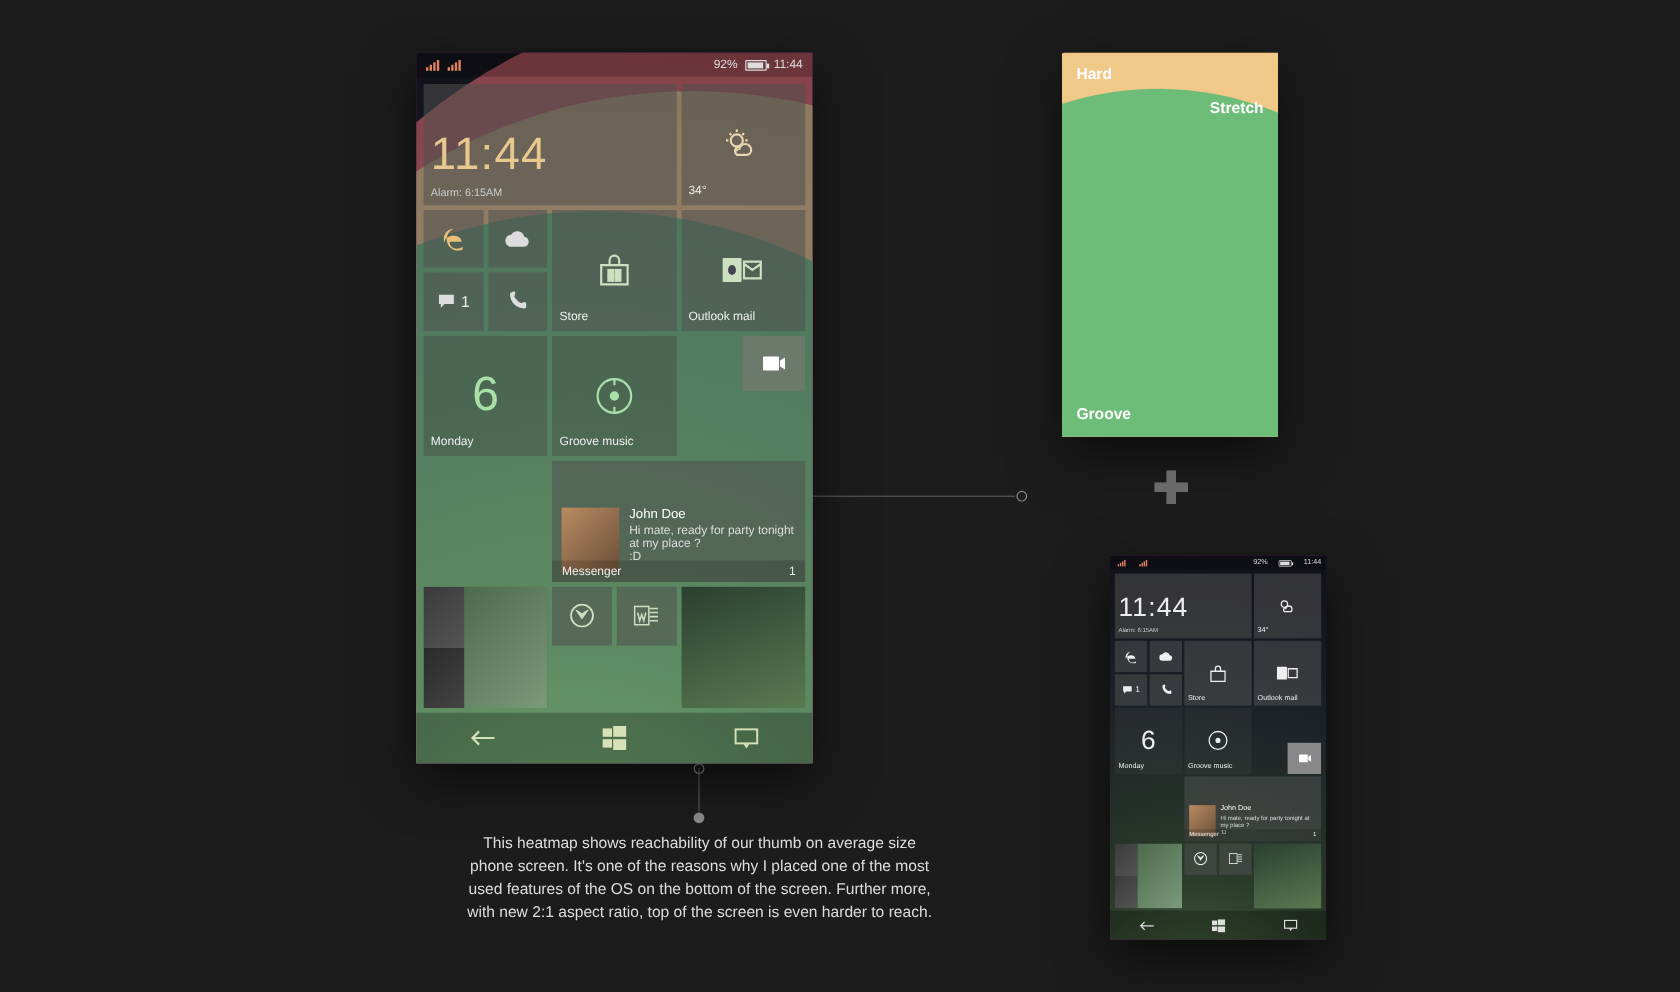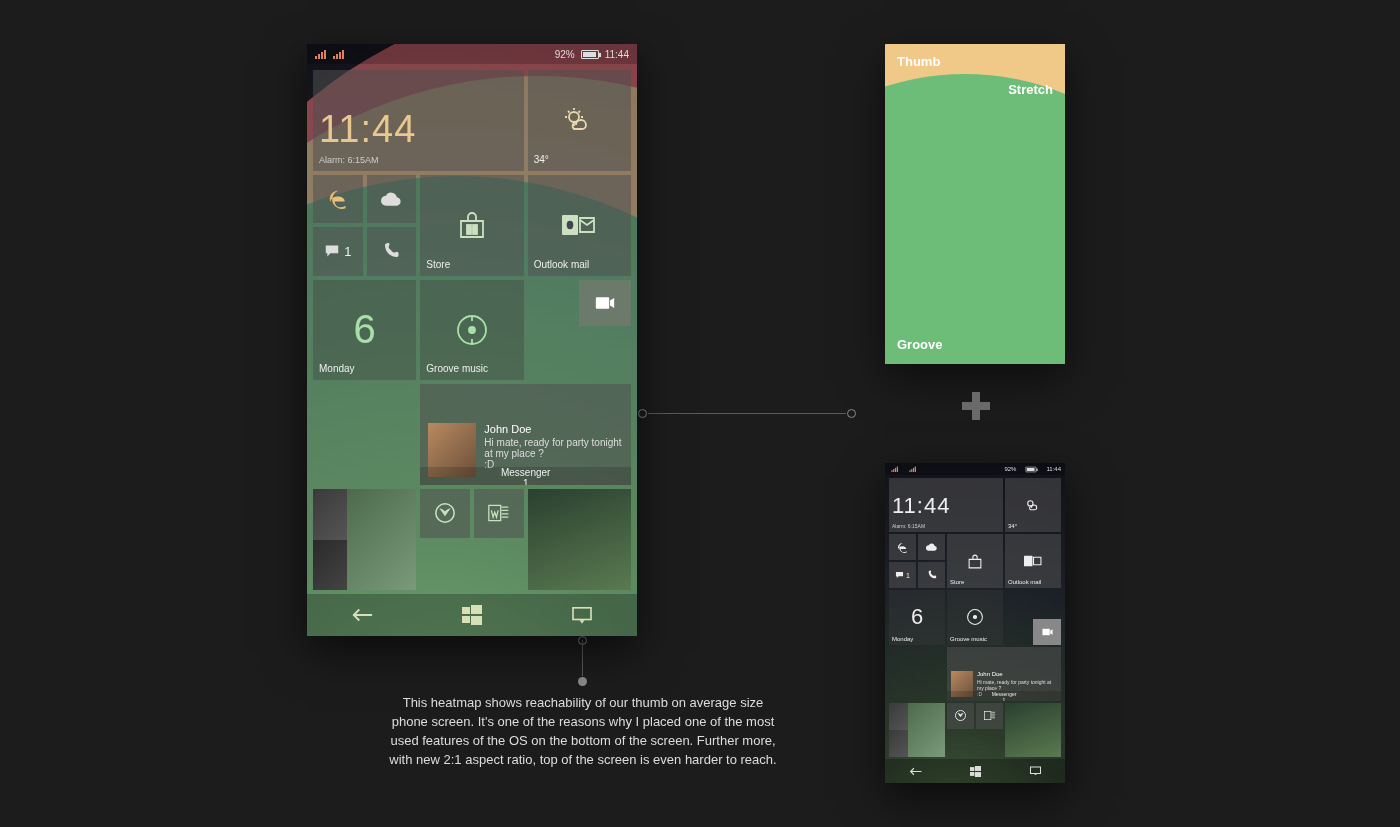--- a/index.html
+++ b/index.html
@@ -11,20 +11,21 @@
     height: 827px;
     position: relative;
     overflow: hidden;
   }
 
   
   .phone {
     position: absolute;
     background: #701a75;
     box-shadow: 0 15px 40px rgba(0,0,0,.6);
+    margin-left: 40px;
   }
   .phone-large { left: 307px; top: 44px; width: 330px; height: 592px; }
   .phone-small { left: 885px; top: 463px; width: 180px; height: 320px; transform-origin: top left; }
 
   
   .phone-bg {
     position: absolute; inset: 0;
     background: radial-gradient(circle at 40% 120%, #4a6a40 0%, #2b3a2a 30%, #1b1f27 70%, #101018 100%);
     overflow: hidden;
   }
@@ -91,21 +92,21 @@
   .phone-small .tile .label{font-size:6px}
 
   
   .msg-tile { display:flex; flex-direction:row; align-items:flex-start; gap:8px; padding:8px; }
   .msg-tile .avatar { width:48px; height:54px; background:linear-gradient(135deg,#b98a60,#6a503a); flex:0 0 auto;}
   .msg-text { flex:1; font-size:10px; color:#ddd; }
   .msg-text .name{font-size:11px; margin-bottom:2px; color:#fff;}
   .msg-footer {
     position:absolute; left:0; right:0; bottom:0; height:18px;
     display:flex; justify-content:space-between; align-items:center;
-    padding:0 8px; font-size:10px; background:rgba(0,0,0,.15);flex-direction:column;
+    padding:0 8px; font-size:10px; background:rgba(0,0,0,.15);
   }
 
   
   .nav-bar {
     position:absolute; bottom:0; left:0; right:0; height:42px;
     display:flex; justify-content:space-around; align-items:center;
     background:rgba(0,0,0,.25);
   }
   .nav-btn { width:60px; display:flex; align-items:center; justify-content:center; color:#e0e0c0;}
 
@@ -168,21 +169,21 @@
   
   .cam-tile{background:#6c7a6c !important}
 </style>
 </head>
 <body>
 
 <div class="heatmap-box">
   <div class="hm-hard"></div>
   <div class="hm-stretch"></div>
   <div class="hm-natural"></div>
-  <div class="hm-label h">Thumb</div>
+  <div class="hm-label h">Hard</div>
   <div class="hm-label s">Stretch</div>
   <div class="hm-label n">Groove</div>
 </div>
 
 <div class="plus"></div>
 
 <div class="connector">
   <div class="line"></div>
     <div class="dot left"></div>
     <div class="dot right"></div>

